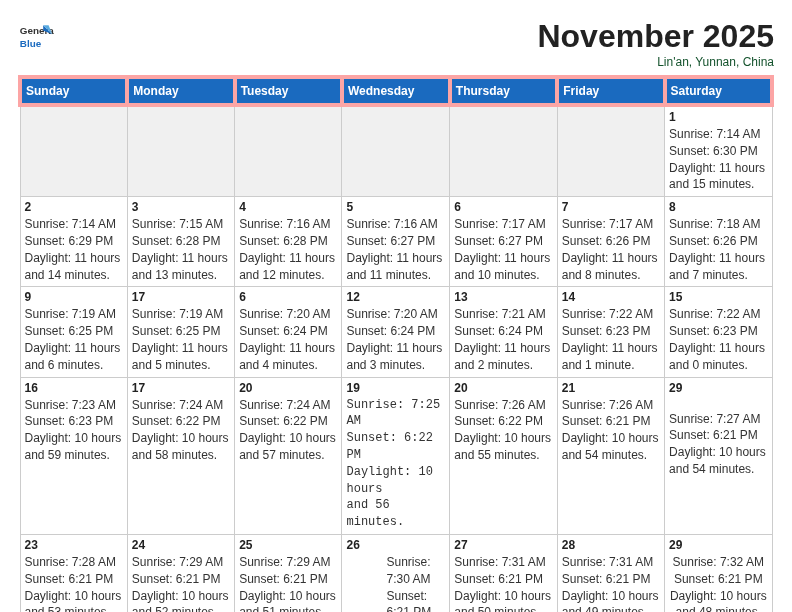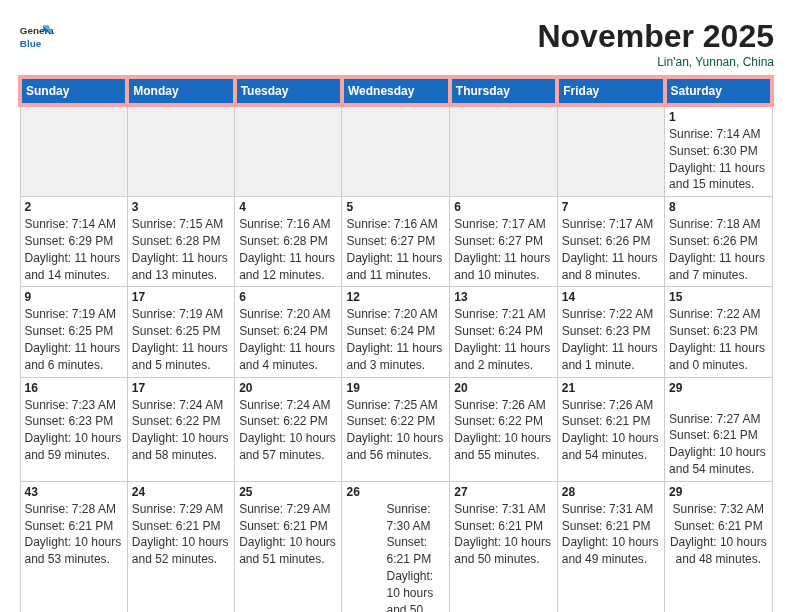--- a/index.html
+++ b/index.html
@@ -254,21 +254,21 @@
           </td>
           <td>
             <span class="day-number">20</span>
             <div class="day-info" style="white-space: pre-line;">Sunrise: 7:24 AM
 Sunset: 6:22 PM
 Daylight: 10 hours
 and 57 minutes.</div>
           </td>
           <td>
             <span class="day-number">19</span>
-            <div class="day-info" style="white-space: pre-line;">Sunrise: 7:25 AM
+            <div class="day-info" style="white-space: pre-line; font-family: Liberation Mono, monospace;">Sunrise: 7:25 AM
 Sunset: 6:22 PM
 Daylight: 10 hours
 and 56 minutes.</div>
           </td>
           <td>
             <span class="day-number">20</span>
             <div class="day-info" style="white-space: pre-line;">Sunrise: 7:26 AM
 Sunset: 6:22 PM
 Daylight: 10 hours
 and 55 minutes.</div>
@@ -283,21 +283,21 @@
           <td>
             <span class="day-number">29</span>
             <div class="day-info" style="white-space: pre-line; margin-top: 16px;">Sunrise: 7:27 AM
 Sunset: 6:21 PM
 Daylight: 10 hours
 and 54 minutes.</div>
           </td>
         </tr>
         <tr class="cal-row">
           <td>
-            <span class="day-number">43</span>
+            <span class="day-number">23</span>
             <div class="day-info" style="white-space: pre-line;">Sunrise: 7:28 AM
 Sunset: 6:21 PM
 Daylight: 10 hours
 and 53 minutes.</div>
           </td>
           <td>
             <span class="day-number">24</span>
             <div class="day-info" style="white-space: pre-line;">Sunrise: 7:29 AM
 Sunset: 6:21 PM
 Daylight: 10 hours

